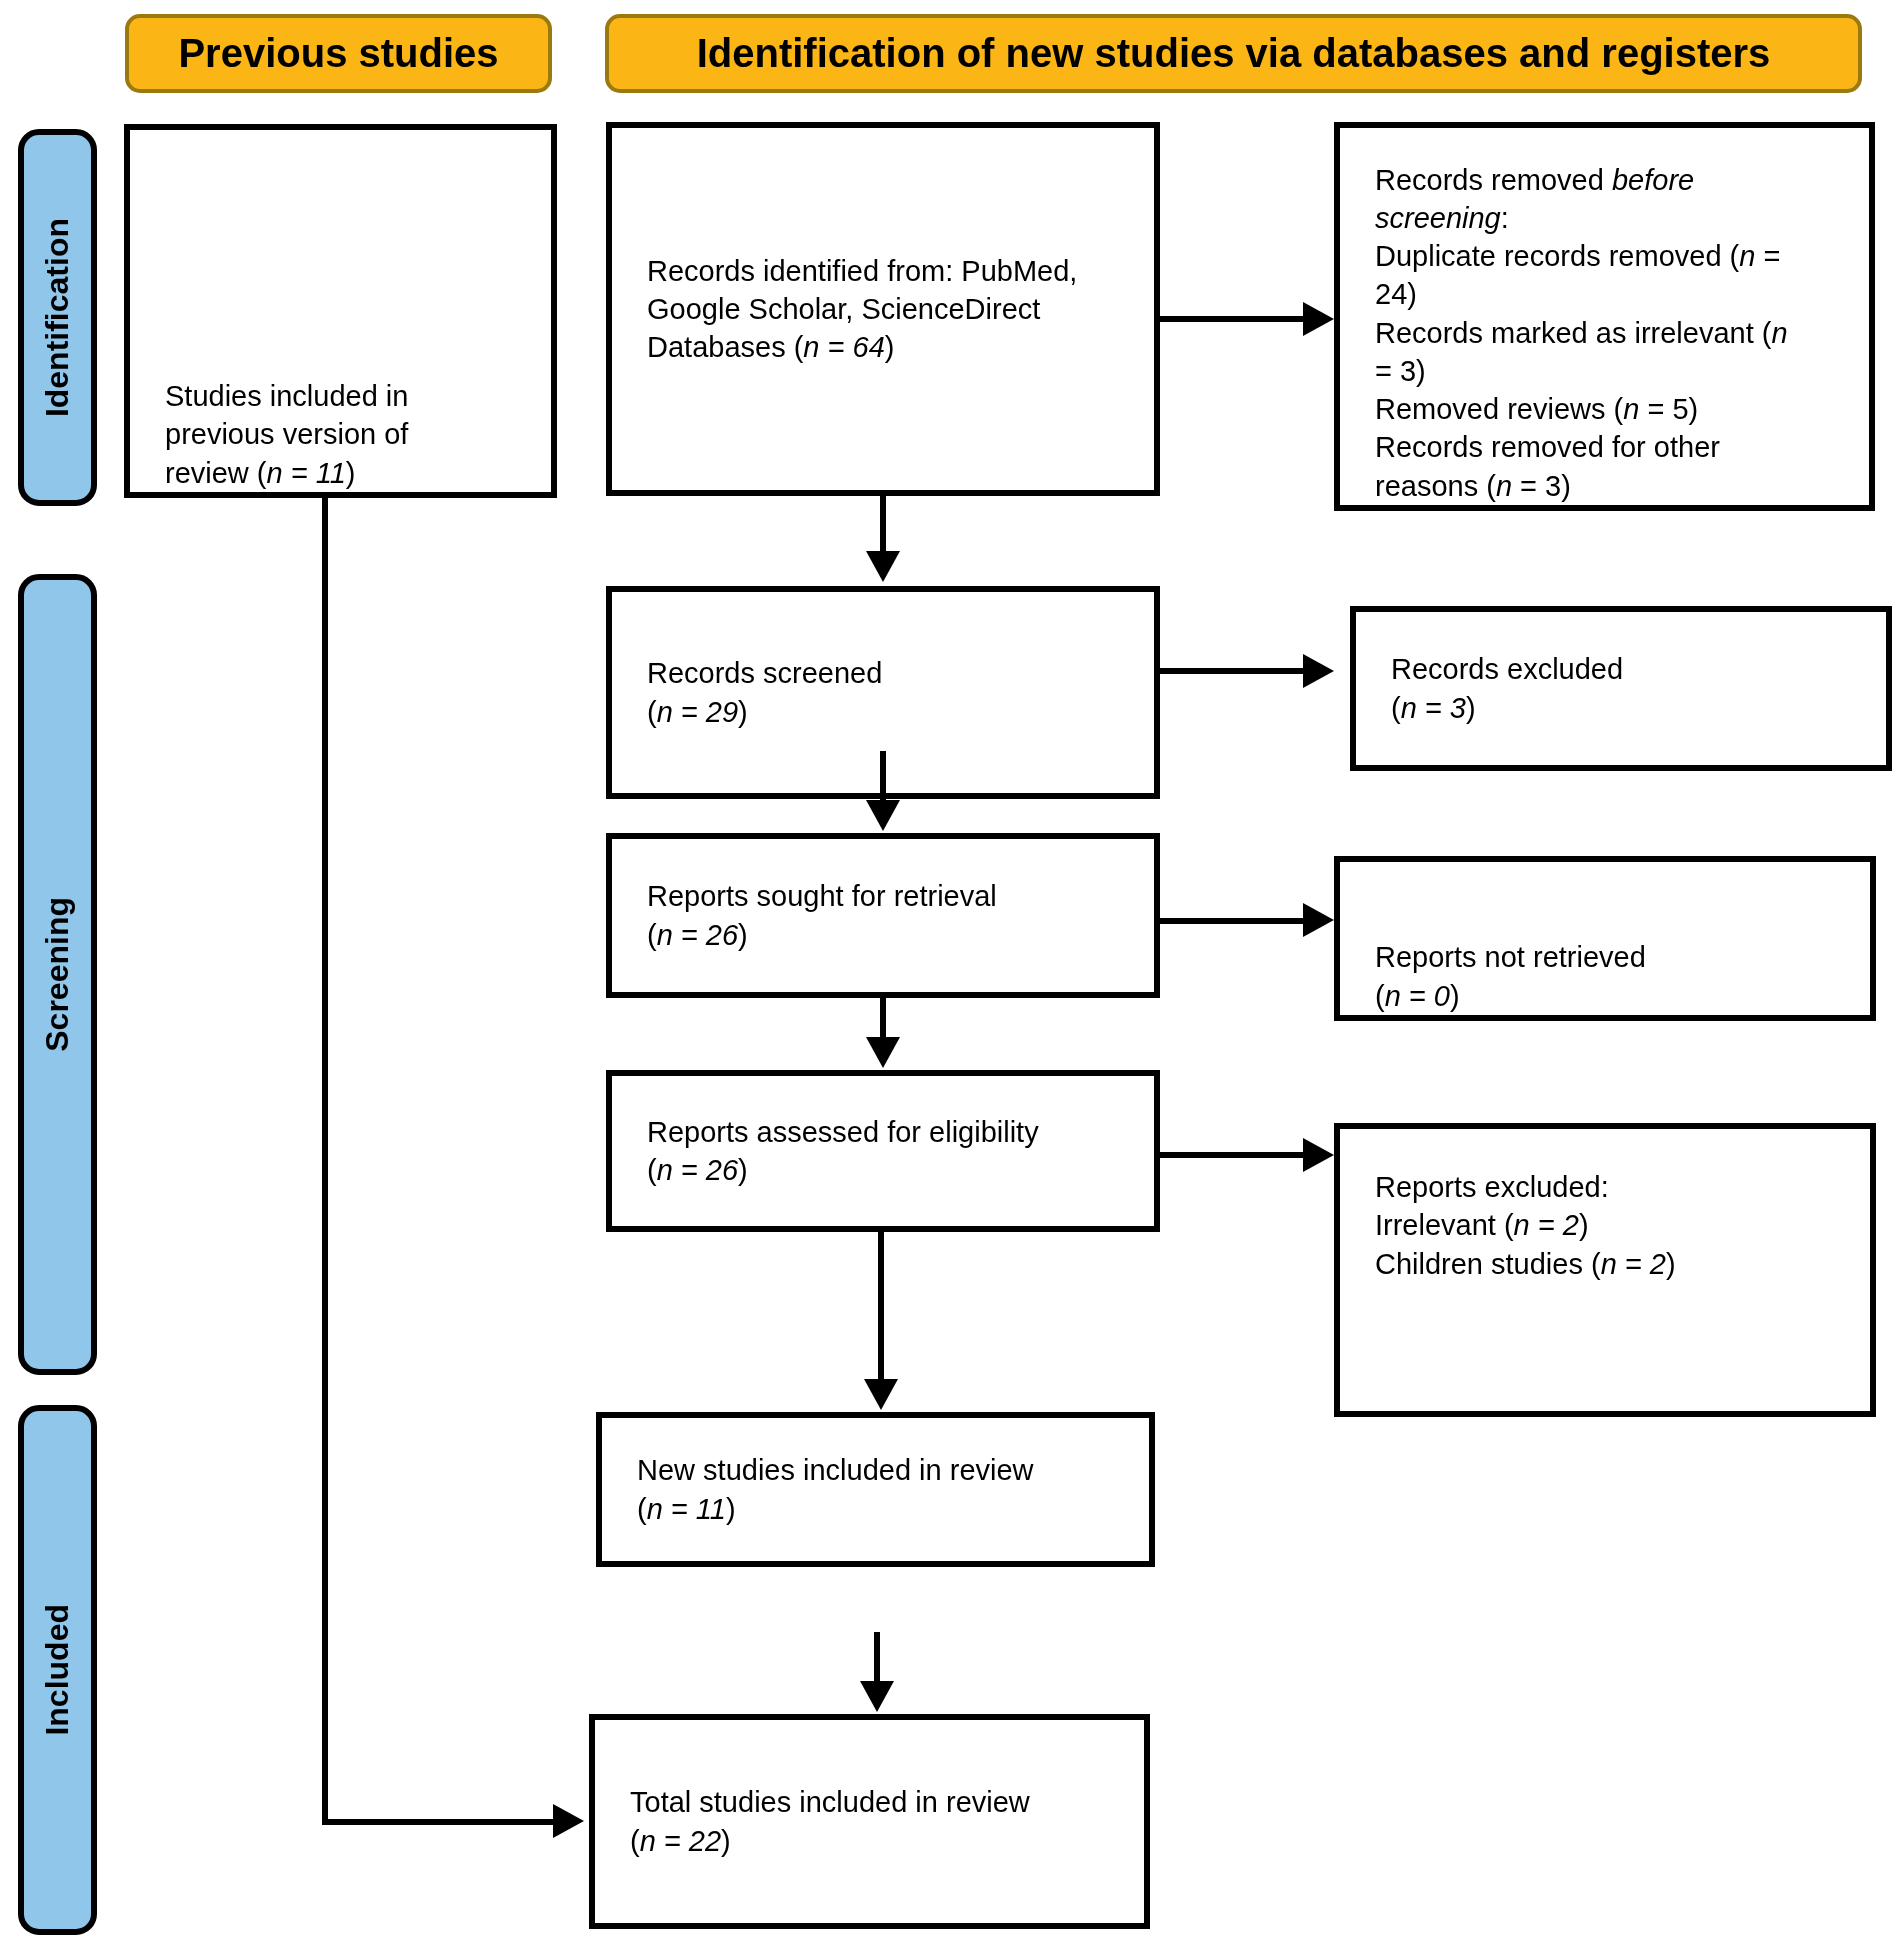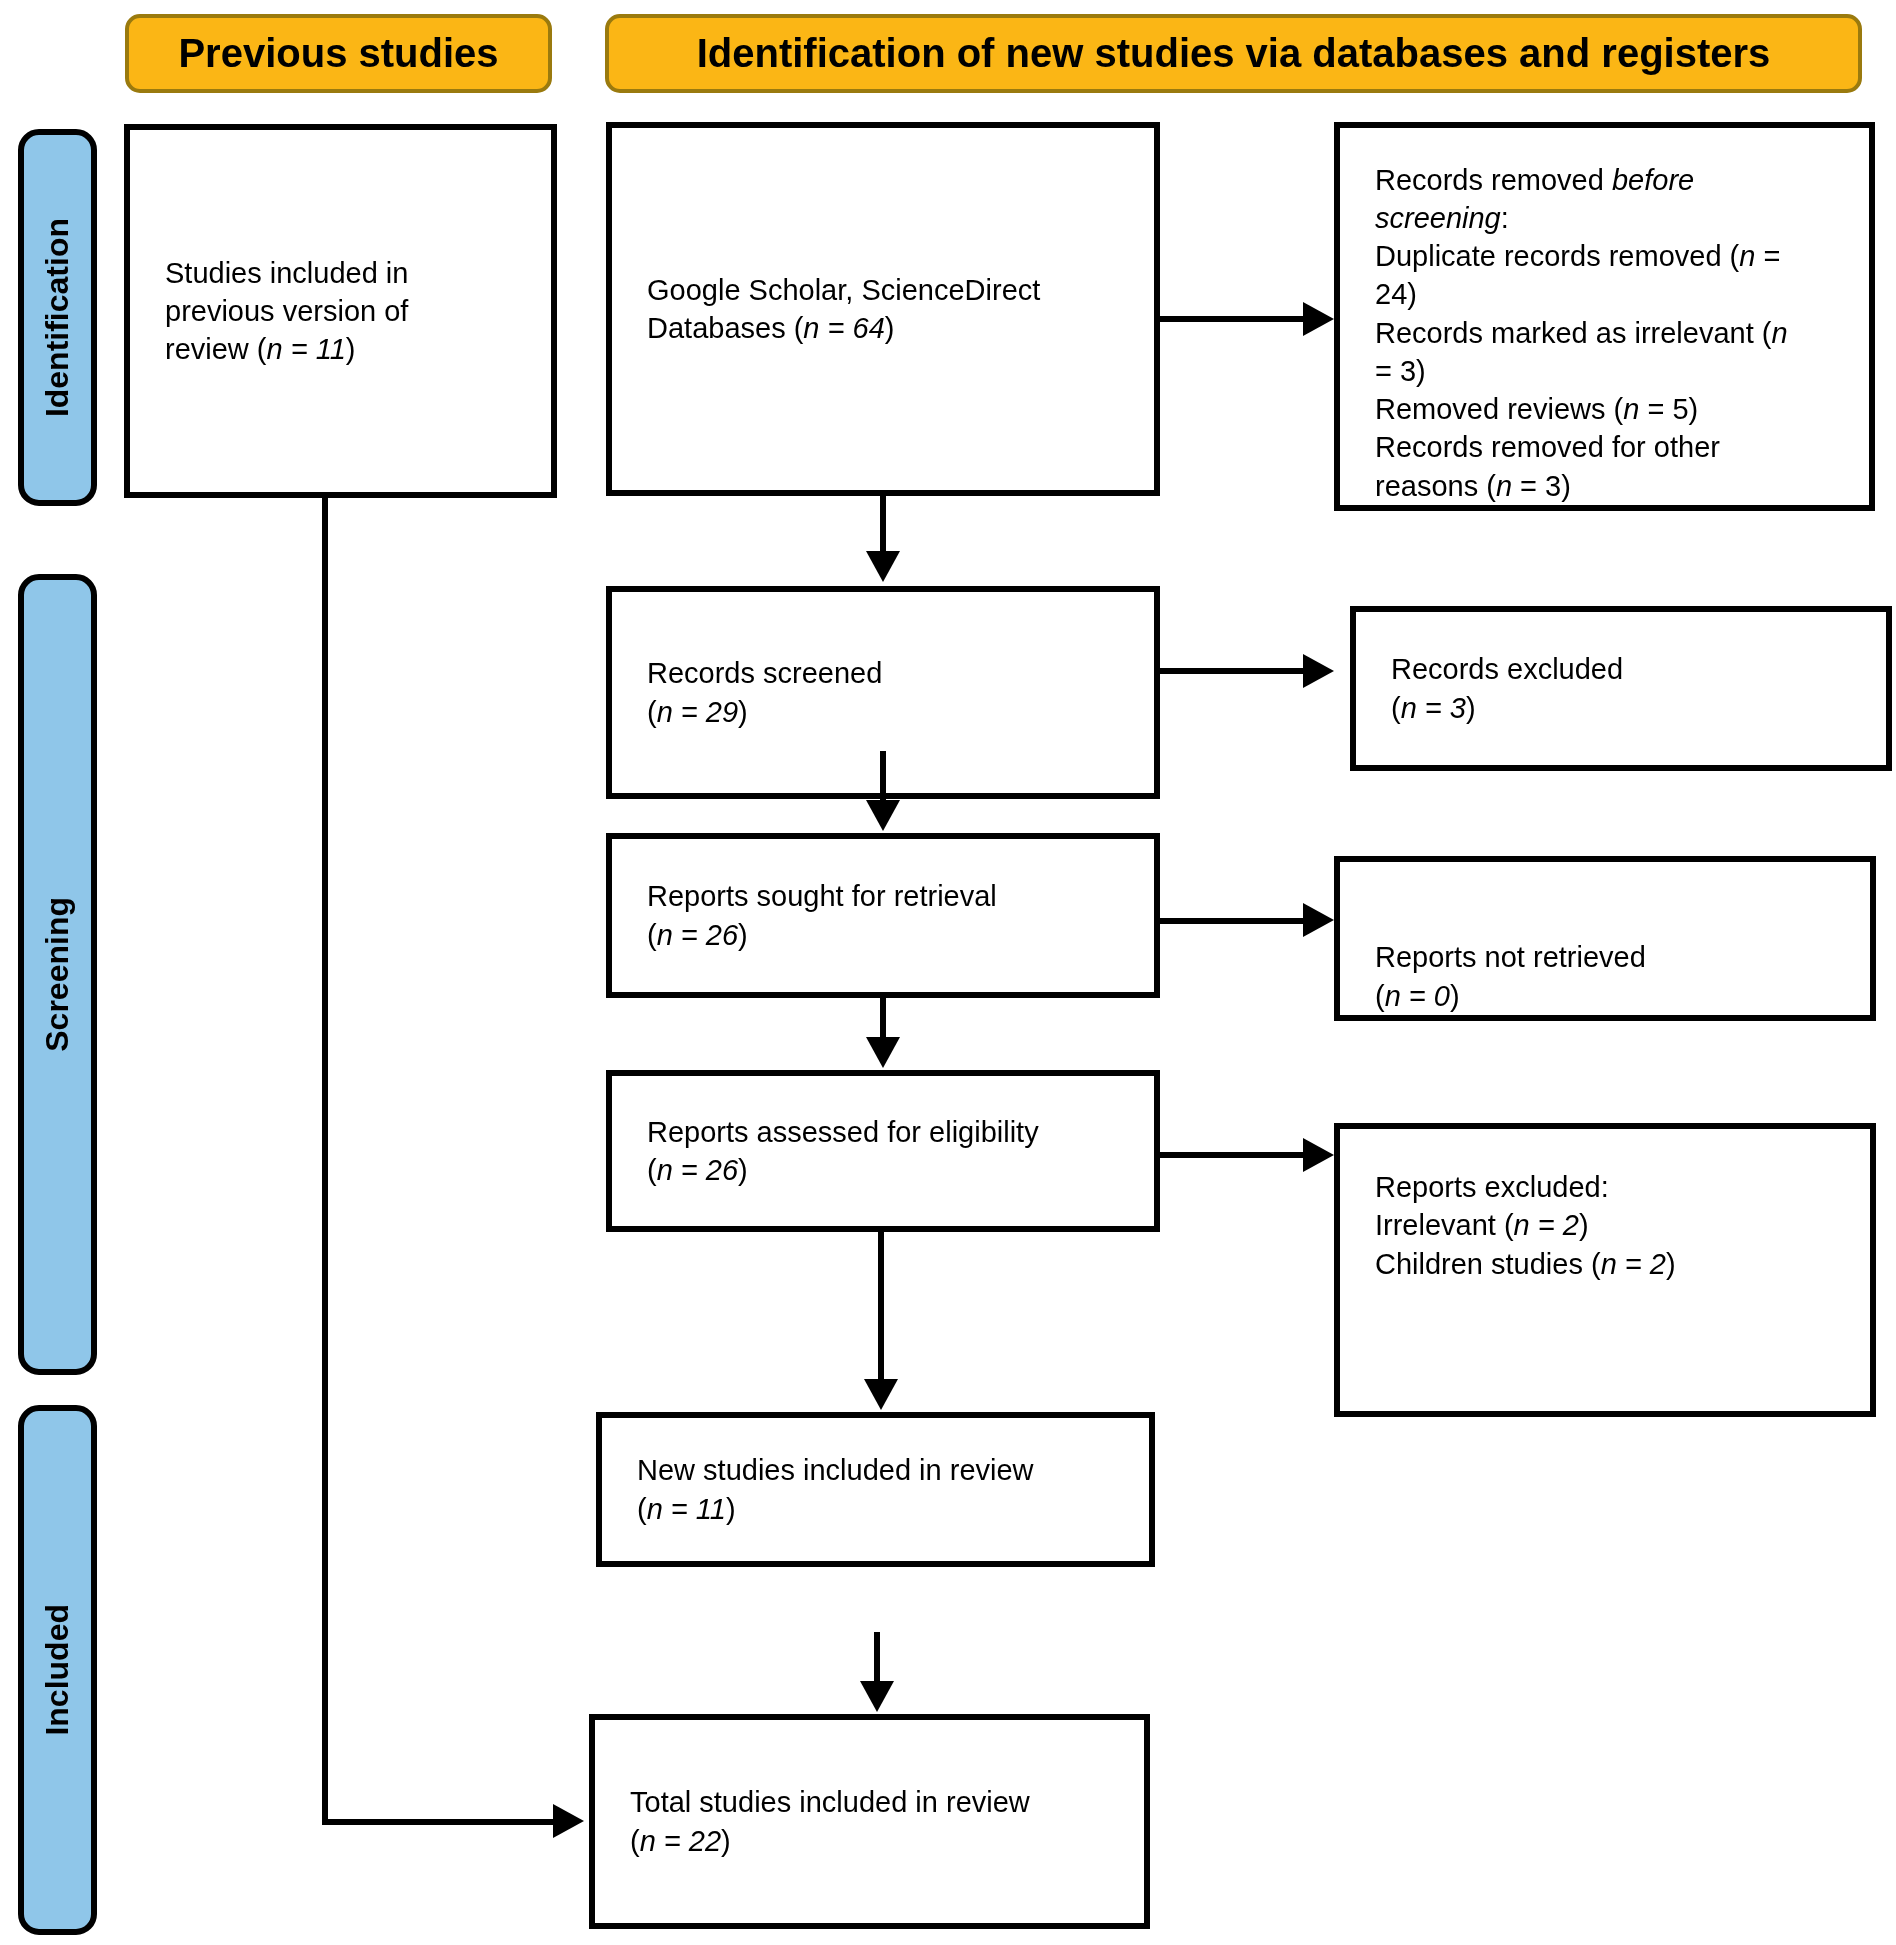--- a/index.html
+++ b/index.html
@@ -60,21 +60,21 @@
     flex-direction: column;
     justify-content: center;
     align-items: flex-start;
     padding-left: 35px;
     padding-right: 20px;
     font-size: 29px;
   }
   .tline { line-height: 1.32; }
   .it { font-style: italic; }
 
-  #bx-prev       { left: 124px;  top: 124px;  width: 433px;  height: 374px; }
+  #bx-prev       { left: 124px;  top: 124px;  width: 433px;  height: 374px; justify-content: flex-end; }
   #bx-identified { left: 606px; top: 122px;  width: 554px; height: 374px; }
   #bx-removed    { left: 1334px; top: 122px;  width: 541px; height: 389px;
                    justify-content: flex-end; padding-top: 21px; }
   #bx-screened   { left: 606px; top: 586px; width: 554px; height: 213px; }
   #bx-recexcl    { left: 1334px; top: 606px; width: 542px; height: 165px; margin-left: 16px; }
   #bx-sought     { left: 606px; top: 833px; width: 554px; height: 165px; }
   #bx-notret     { left: 1334px; top: 856px; width: 542px; height: 165px; justify-content: flex-end; }
   #bx-assessed   { left: 606px; top: 1070px; width: 554px; height: 162px; }
   #bx-repexcl    { left: 1334px; top: 1123px; width: 542px; height: 294px;
                    justify-content: flex-start; padding-top: 39px; }
@@ -143,20 +143,21 @@
 
   <div class="box" id="bx-prev">
     <div>
         <div class="tline"><span>Studies included in</span></div>
         <div class="tline"><span>previous version of</span></div>
         <div class="tline"><span>review (</span><span class="it">n = 11</span><span>)</span></div>
       </div>
   </div>
   <div class="box" id="bx-identified">
     <div>
+        <div class="tline"><span>Records identified from: PubMed,</span></div>
         <div class="tline"><span>Google Scholar, ScienceDirect</span></div>
         <div class="tline"><span>Databases (</span><span class="it">n = 64</span><span>)</span></div>
       </div>
   </div>
   <div class="box" id="bx-removed">
     <div>
         <div class="tline"><span>Records removed </span><span class="it">before</span></div>
         <div class="tline"><span class="it">screening</span><span>:</span></div>
         <div class="tline"><span>Duplicate records removed (</span><span class="it">n</span><span> =</span></div>
         <div class="tline"><span>24)</span></div>

